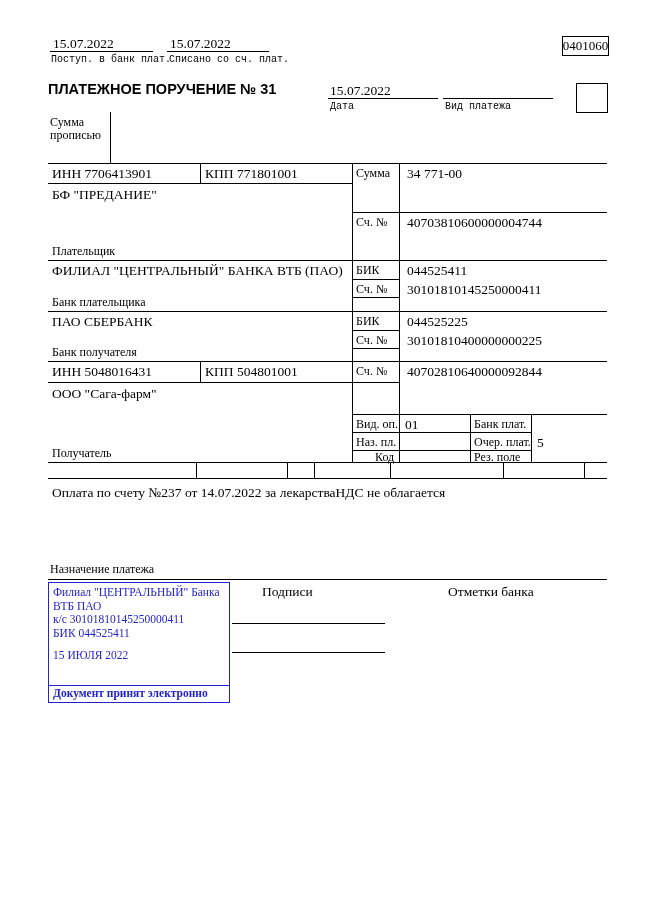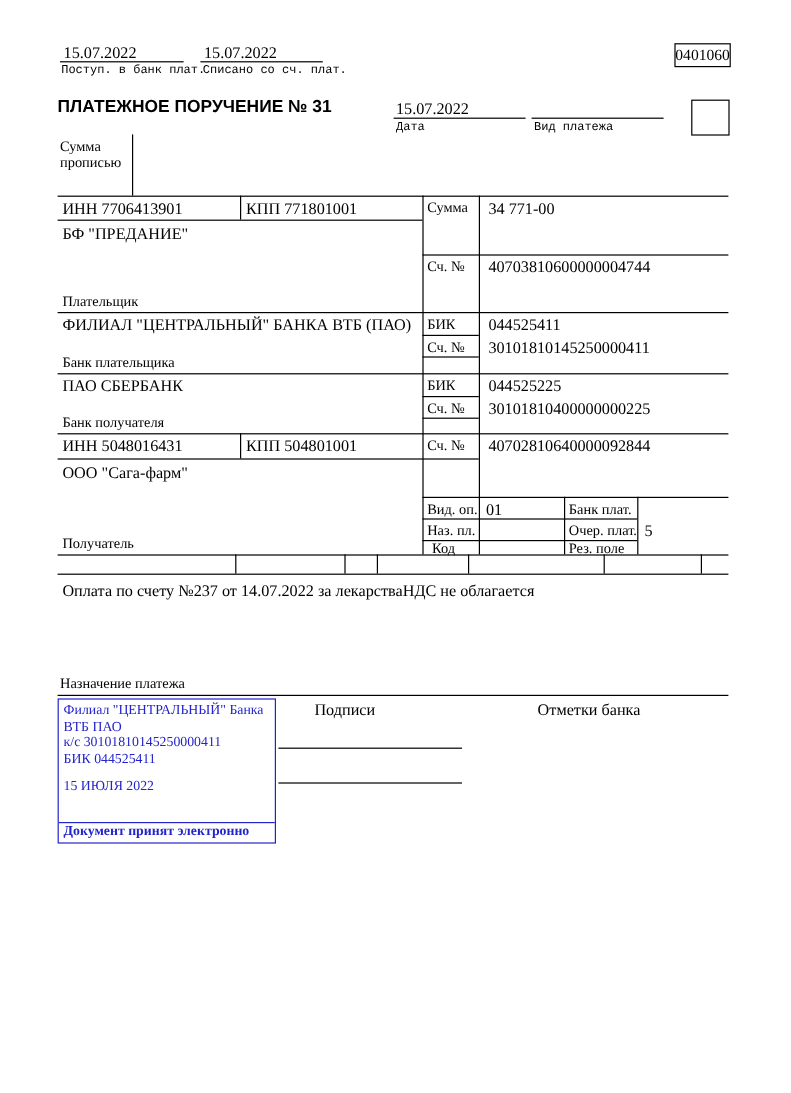--- a/index.html
+++ b/index.html
@@ -110,21 +110,21 @@
   <div class="abs t" style="left:407px;top:364px">40702810640000092844</div>
   <div class="abs t" style="left:52px;top:386px">ООО "Сага-фарм"</div>
   <div class="abs lbl" style="left:52px;top:447px">Получатель</div>
 
   <div class="abs lbl" style="left:356px;top:418px">Вид. оп.</div>
   <div class="abs t" style="left:405px;top:417px">01</div>
   <div class="abs lbl" style="left:474px;top:418px">Банк плат.</div>
   <div class="abs lbl" style="left:356px;top:436px">Наз. пл.</div>
   <div class="abs lbl" style="left:474px;top:436px">Очер. плат.</div>
   <div class="abs t" style="left:537px;top:435px">5</div>
-  <div class="abs lbl" style="left:360px;top:451px">Код</div>
+  <div class="abs lbl" style="left:375px;top:451px">Код</div>
   <div class="abs lbl" style="left:474px;top:451px">Рез. поле</div>
 
   <div class="abs t" style="left:52px;top:485px">Оплата по счету №237 от 14.07.2022 за лекарстваНДС не облагается</div>
   <div class="abs lbl" style="left:50px;top:563px">Назначение платежа</div>
   <div class="hl" style="left:48px;top:579px;width:559px"></div>
 
   <div class="abs t" style="left:262px;top:584px">Подписи</div>
   <div class="abs t" style="left:448px;top:584px">Отметки банка</div>
   <div class="hl" style="left:232px;top:623px;width:153px"></div>
   <div class="hl" style="left:232px;top:652px;width:153px"></div>

